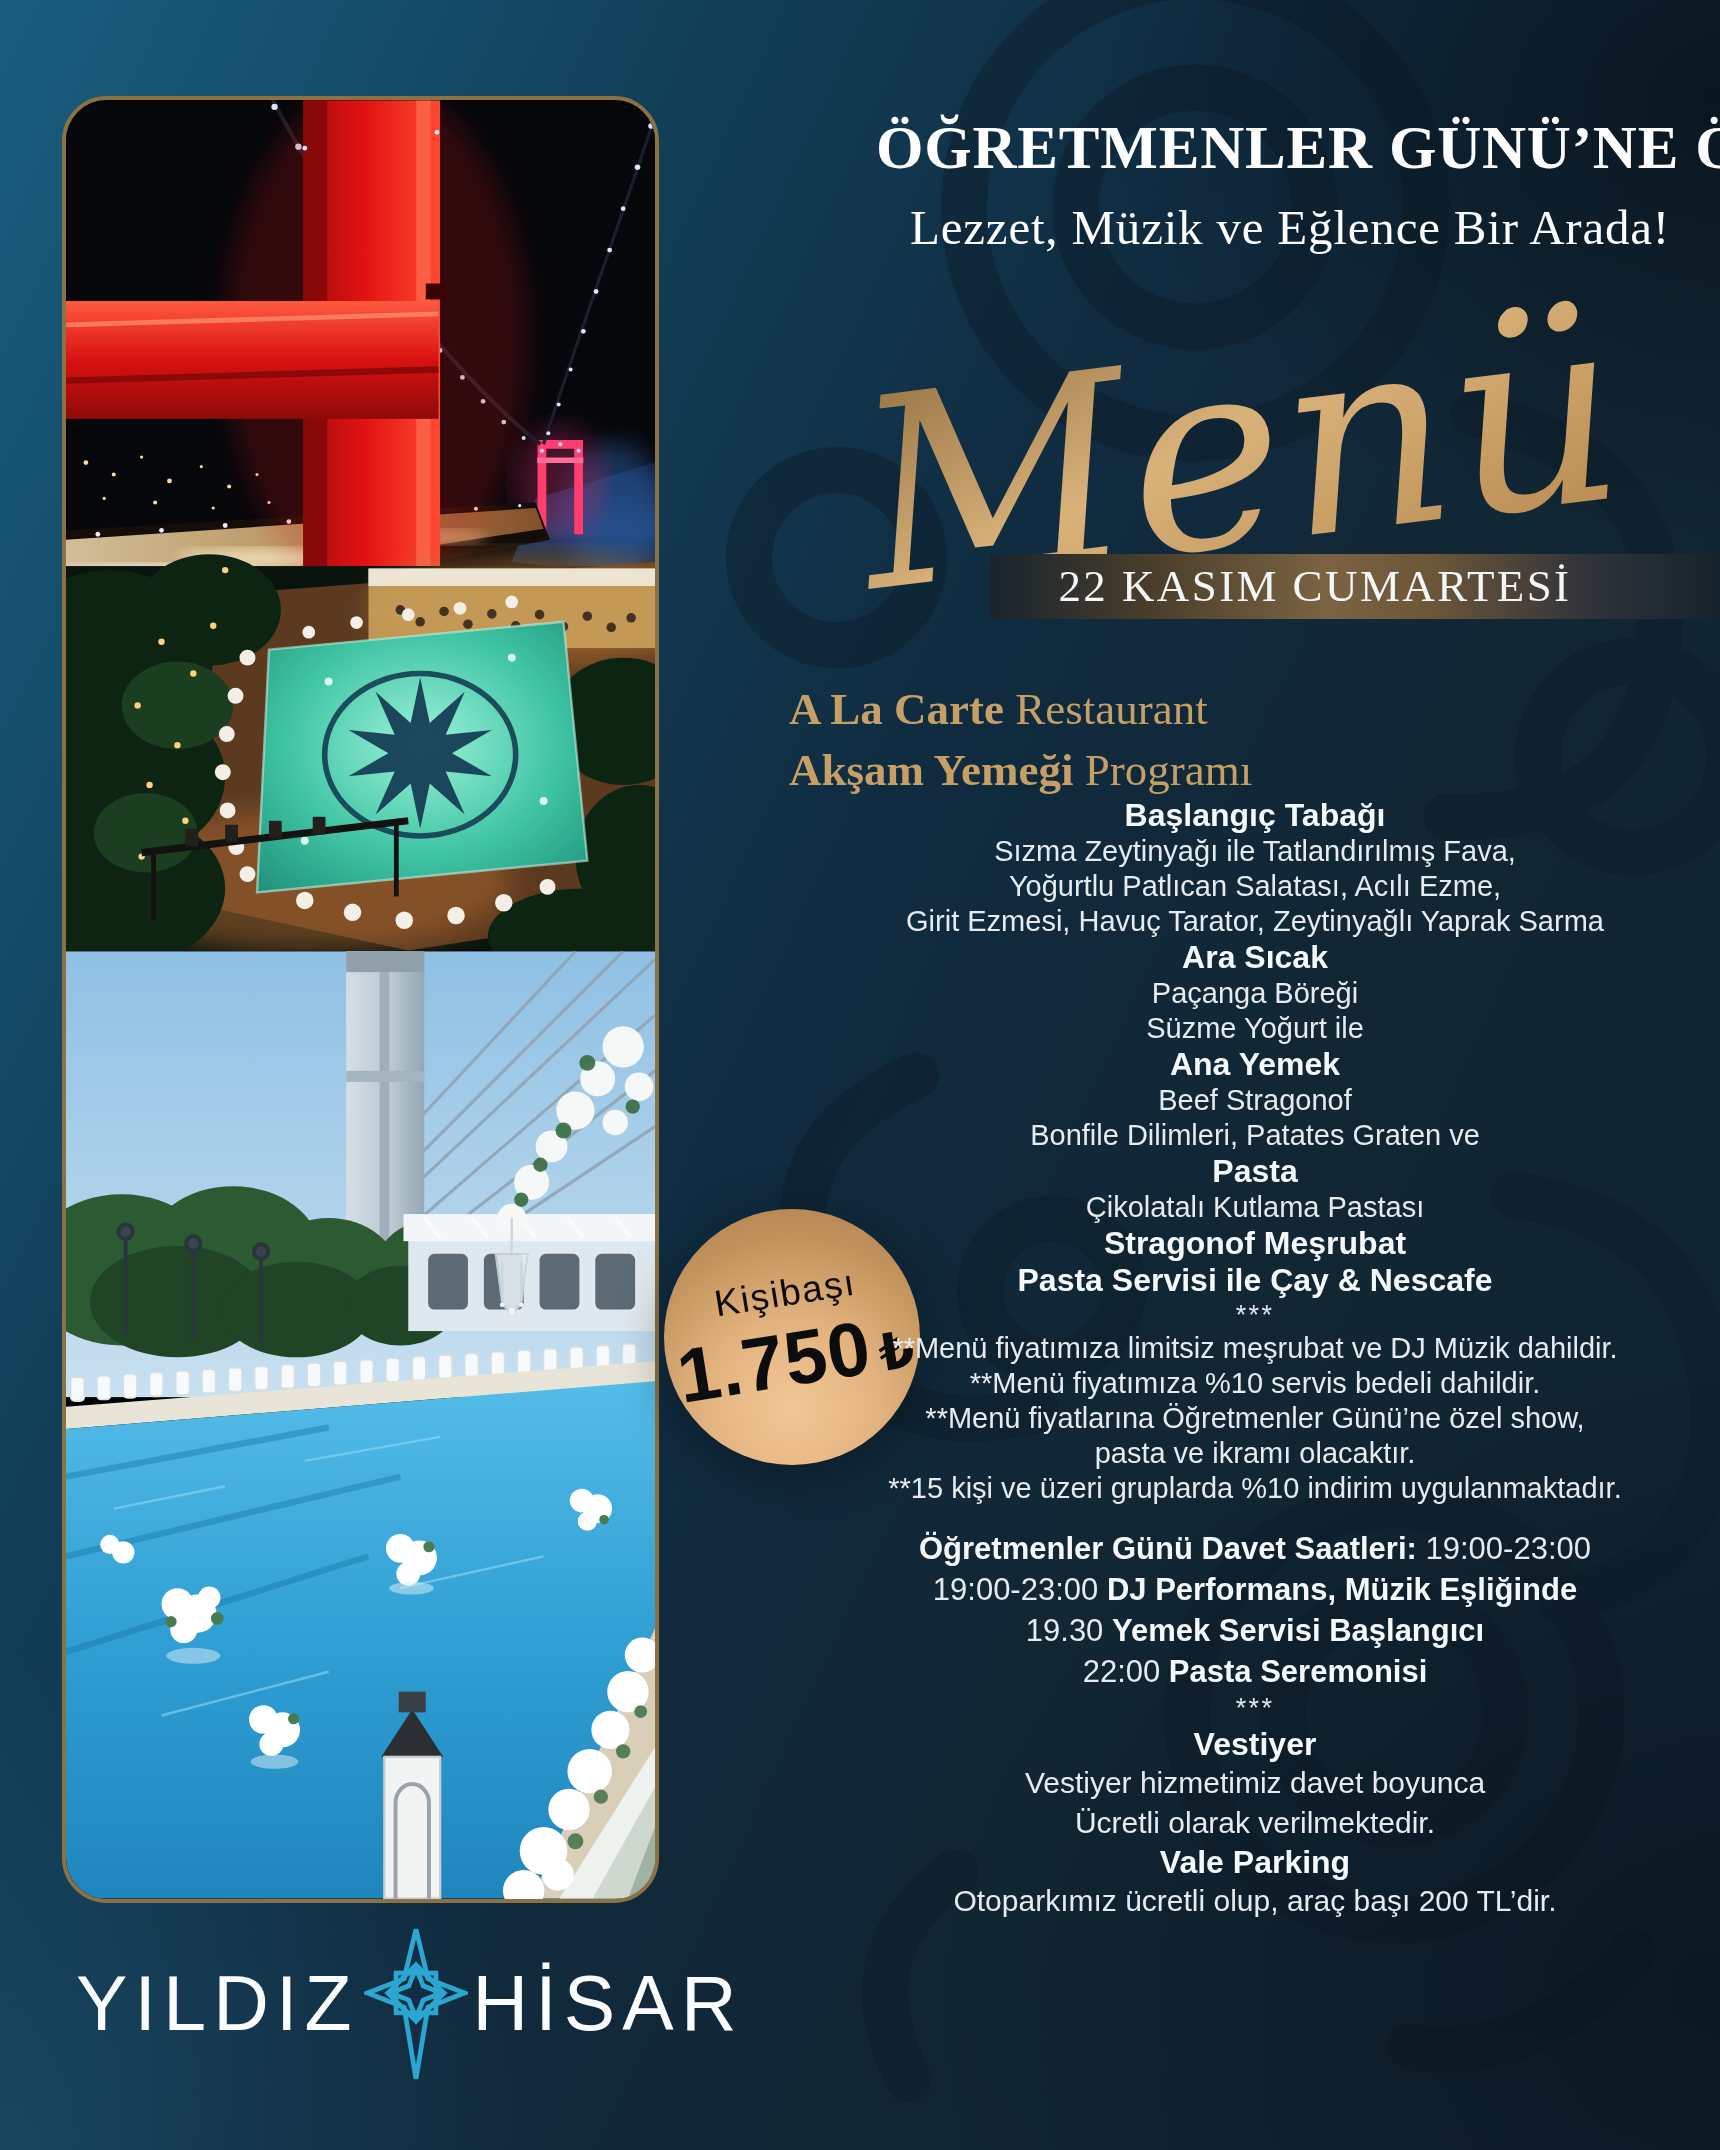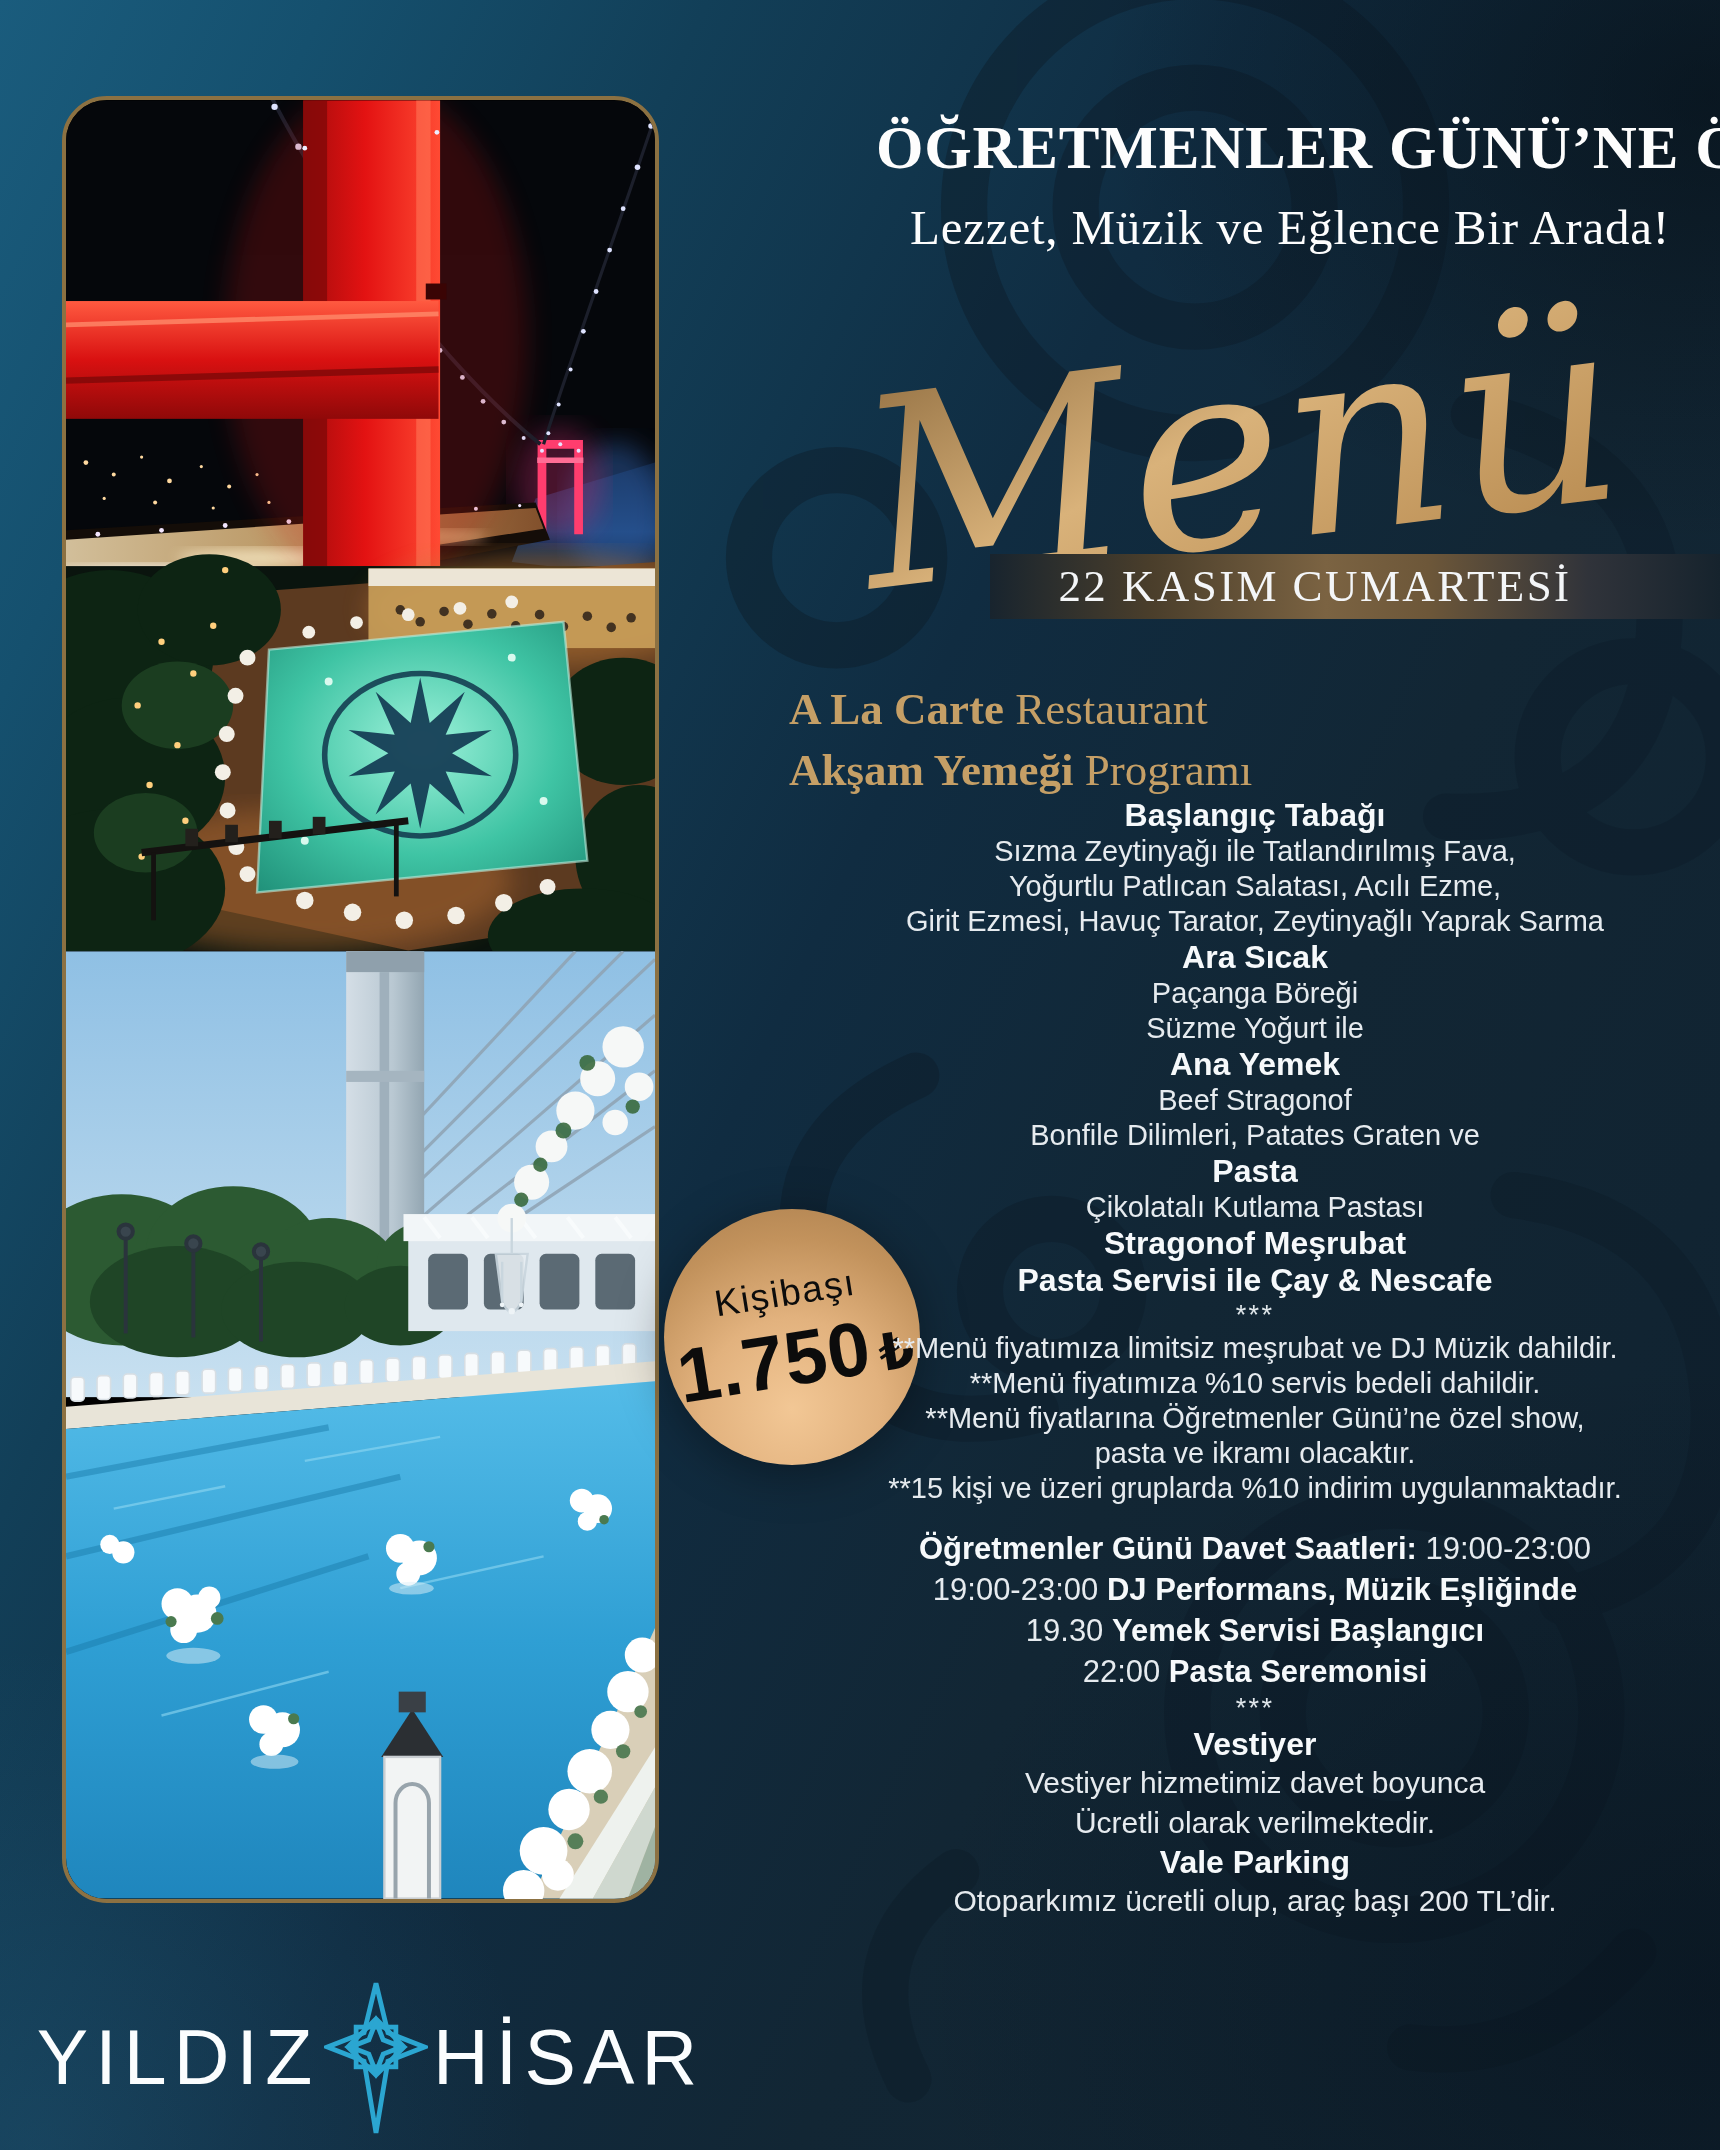--- a/index.html
+++ b/index.html
@@ -78,22 +78,22 @@
   .price-rot{
     position:absolute;inset:0;display:flex;flex-direction:column;align-items:center;justify-content:center;
     transform:rotate(-9deg);color:#0c0c0c;
   }
   .price-label{font-size:37px;font-weight:500;letter-spacing:1.6px;}
   .price-row{display:flex;align-items:baseline;margin-top:1.6px;}
   .price-amount{font-size:76px;font-weight:800;letter-spacing:0.8px;}
   .price-cur{font-family:"DejaVu Sans",sans-serif;font-size:51px;font-weight:600;margin-left:8px;}
 
   
-  .logo{position:absolute;left:76px;top:1974px;width:589px;height:167px;
-    display:flex;align-items:center;justify-content:center;}
+  .logo{position:absolute;left:76px;top:1920px;width:589px;height:167px;
+    display:flex;align-items:center;justify-content:space-between;}
   .logo .word{
     color:#fbfdfe;font-size:77px;font-weight:500;letter-spacing:7.2px;
     font-family:"Liberation Sans",sans-serif;line-height:167px;
   }
   .logo .star-wrap{flex:0 0 auto;margin:0 4.8px;}
 </style>
 </head>
 <body>
 
 <div class="page">

